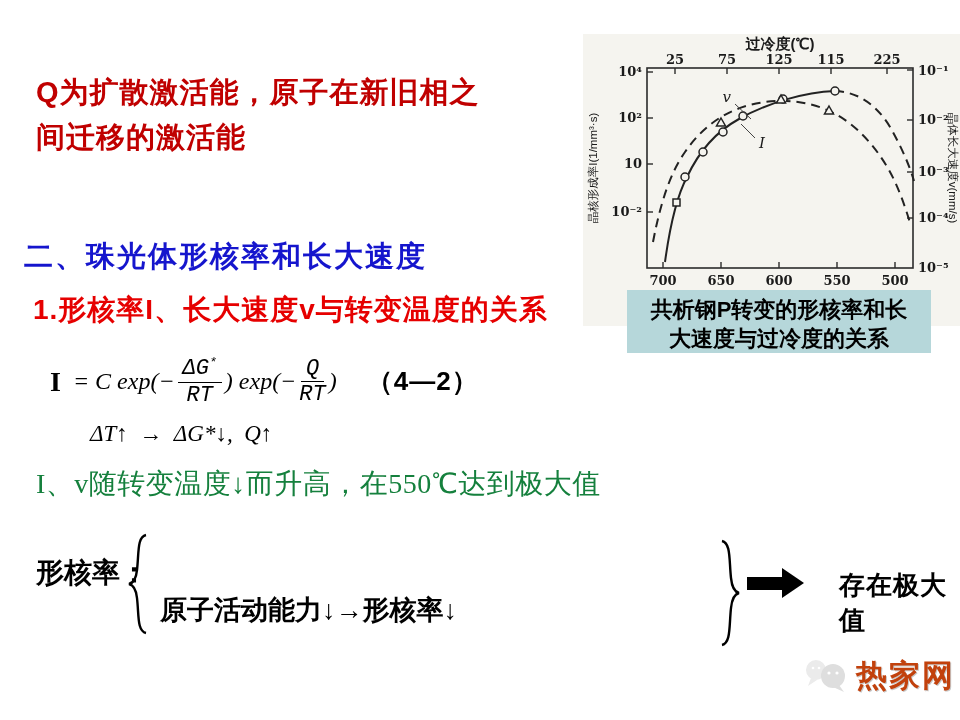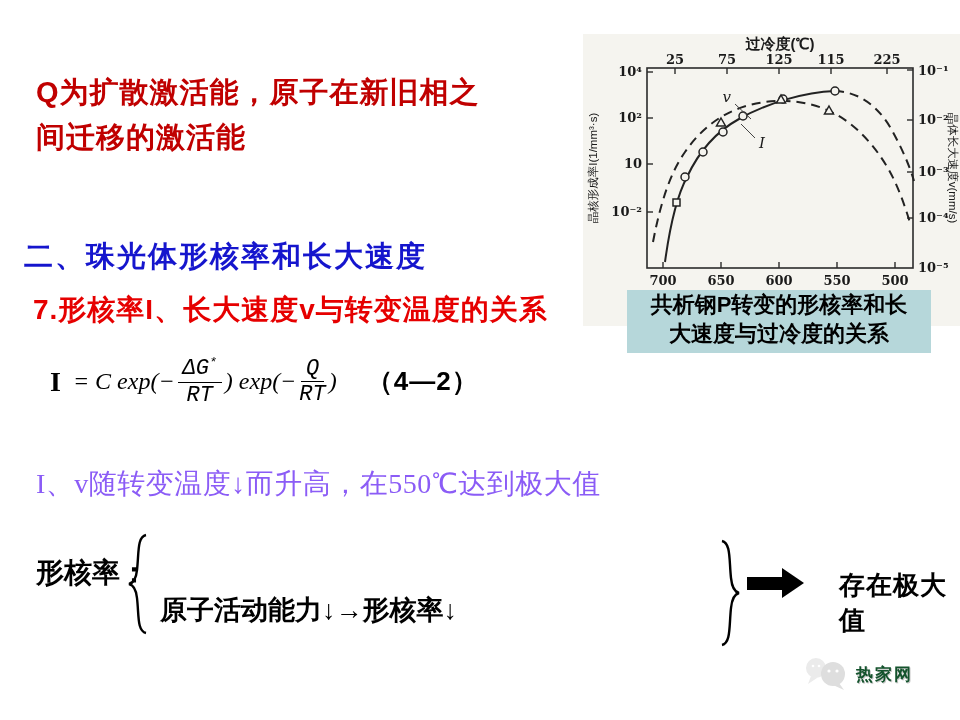--- a/index.html
+++ b/index.html
@@ -25,71 +25,71 @@
   .chart .paper { fill:#f5f4ef; }
   .chart .tick { stroke:#2b2b2b; stroke-width:1.4; }
   .chart .c-solid { fill:none; stroke:#222; stroke-width:2; }
   .chart .c-dash { fill:none; stroke:#222; stroke-width:2; stroke-dasharray:9 6; }
   .chart .mk { fill:#f5f4ef; stroke:#222; stroke-width:1.5; }
   .chart .leader { stroke:#444; stroke-width:1; }
   .chart .curve-lab { font-family:"DejaVu Serif", serif; font-style:italic; font-size:15px; }
   
   .caption-box { position:absolute; left:627px; top:290px; width:304px; height:63px;
     background:#b6d7da; color:#000; font-weight:bold; font-size:22px;
-    text-align:center; line-height:29px; box-sizing:border-box; }
+    text-align:center; line-height:29px; padding-top:5px; box-sizing:border-box; }
   
   .formula { position:absolute; left:50px; top:356px; display:flex; align-items:center;
     font-family:"Liberation Serif", serif; font-style:italic; font-size:24px; color:#000; }
   .f-lhs { font-style:normal; font-weight:bold; font-size:28px; margin-right:12px;
     font-family:"Liberation Serif", serif; }
   .frac { display:inline-flex; flex-direction:column; align-items:center;
     margin:0 3px; font-size:22px; line-height:1.15;font-family:Liberation Mono, monospace; }
   .frac .num { padding:0 5px; border-bottom:1.6px solid #000; }
   .frac .num sup { font-size:13px; }
   .f-tag { font-style:normal; font-weight:bold; font-size:26px; margin-left:30px;
     font-family:"Liberation Sans", sans-serif; letter-spacing:1px; }
   .consequence { position:absolute; left:90px; top:421px;
     font-family:"Liberation Serif", serif; font-style:italic; font-size:23px;
     color:#000; white-space:pre; }
   
-  .statement { position:absolute; left:36px; top:465px; color:#8b5cf6;
+  .statement { position:absolute; left:36px; top:465px; color:#15803d;
     font-family:"Liberation Serif", serif; font-size:28px; letter-spacing:0.5px; }
   
   .nuc-label { position:absolute; left:36px; top:538px; color:#000;
     font-weight:bold; font-size:28px;margin-top:16px; }
   .brace { position:absolute; }
   .brace path { fill:none; stroke:#000; stroke-width:2.4; }
   .nuc-line { position:absolute; color:#000; font-weight:700; font-size:27px; white-space:pre; }
   .nuc-line sub { font-size:17px; font-weight:700; }
   .nuc-line1 { left:148px; top:532px; }
   .nuc-line2 { left:160px; top:592px; }
   .arrow-body { position:absolute; left:747px; top:577px; width:36px; height:13px; background:#000; }
   .arrow-head { position:absolute; left:782px; top:568px; width:0; height:0;
     border-top:15px solid transparent; border-bottom:15px solid transparent;
     border-left:22px solid #000; }
   .conclusion { position:absolute; left:808px; top:568px; color:#000;
     font-weight:bold; font-size:26px; letter-spacing:1px;margin-left:31px; }
   
   .watermark { position:absolute; left:802px; top:655px; display:flex;
     align-items:center; gap:6px; }
-  .watermark .wm-text { color:#14532d; font-weight:bold; font-size:17px;
+  .watermark .wm-text { color:#c2410c; font-weight:bold; font-size:31px;
     letter-spacing:2px; text-shadow:1px 1px 0 #c8c8c8; }
 </style>
 </head>
 <body>
 
 <div class="slide">
 
   <div class="red-notes">
     <div>Q为扩散激活能，原子在新旧相之</div>
     <div>间迁移的激活能</div>
   </div>
 
   <div class="section-heading">二、珠光体形核率和长大速度</div>
-  <div class="sub-heading">7.形核率I、长大速度v与转变温度的关系</div>
+  <div class="sub-heading">1.形核率I、长大速度v与转变温度的关系</div>
 
   <div class="chart-wrap">
     <svg class="chart" width="377" height="292" viewBox="0 0 377 292">
       <rect class="paper" x="0" y="0" width="377" height="292"></rect>
       <text class="ax-title" x="197" y="15" text-anchor="middle">过冷度(℃)</text>
       <rect class="frame" x="64" y="34" width="266" height="200"></rect>
 
       <g>
         <line class="tick" x1="92" y1="34" x2="92" y2="40"></line>
         <line class="tick" x1="144" y1="34" x2="144" y2="40"></line>
@@ -182,20 +182,21 @@
       <span class="den">RT</span>
     </span>
     <span>) exp(−</span>
     <span class="frac">
       <span class="num">Q</span>
       <span class="den">RT</span>
     </span>
     <span>)</span>
     <span class="f-tag">（4—2）</span>
   </div>
+  <div class="consequence">ΔT↑  →  ΔG*↓,  Q↑</div>
 
   <div class="statement">I、v随转变温度↓而升高，在550℃达到极大值</div>
 
   <div class="nuc-label">形核率：</div>
   <svg class="brace" style="left:126px; top:532px;" width="26" height="104" viewBox="0 0 26 104">
     <path d="M20,3 C11,5 13,21 11,38 C10,48 7,51 3,52 C7,53 10,56 11,66 C13,83 11,99 20,101"></path>
   </svg>
   <div class="nuc-line nuc-line2">原子活动能力↓→形核率↓</div>
   <svg class="brace" style="left:716px; top:538px;" width="26" height="110" viewBox="0 0 26 110">
     <path d="M6,3 C15,5 13,22 15,40 C16,50 19,54 23,55 C19,56 16,60 15,70 C13,88 15,105 6,107"></path>

